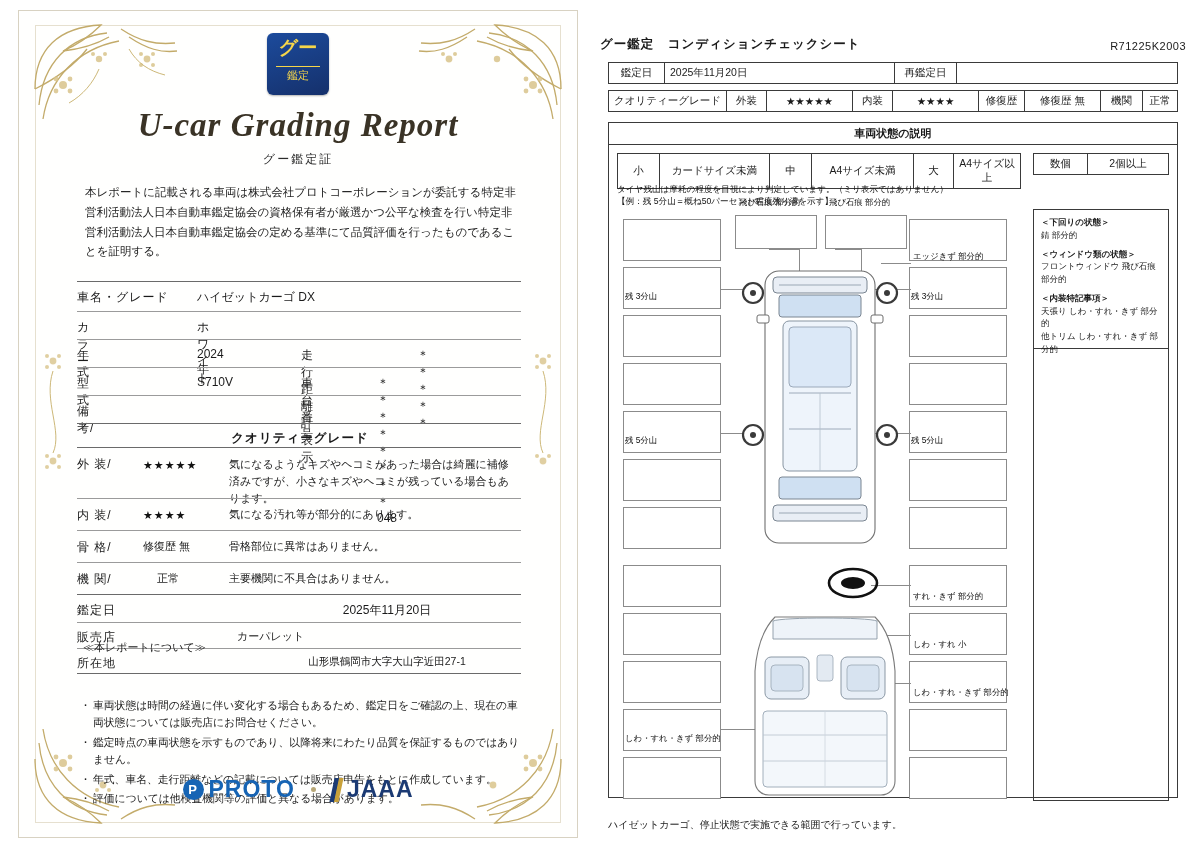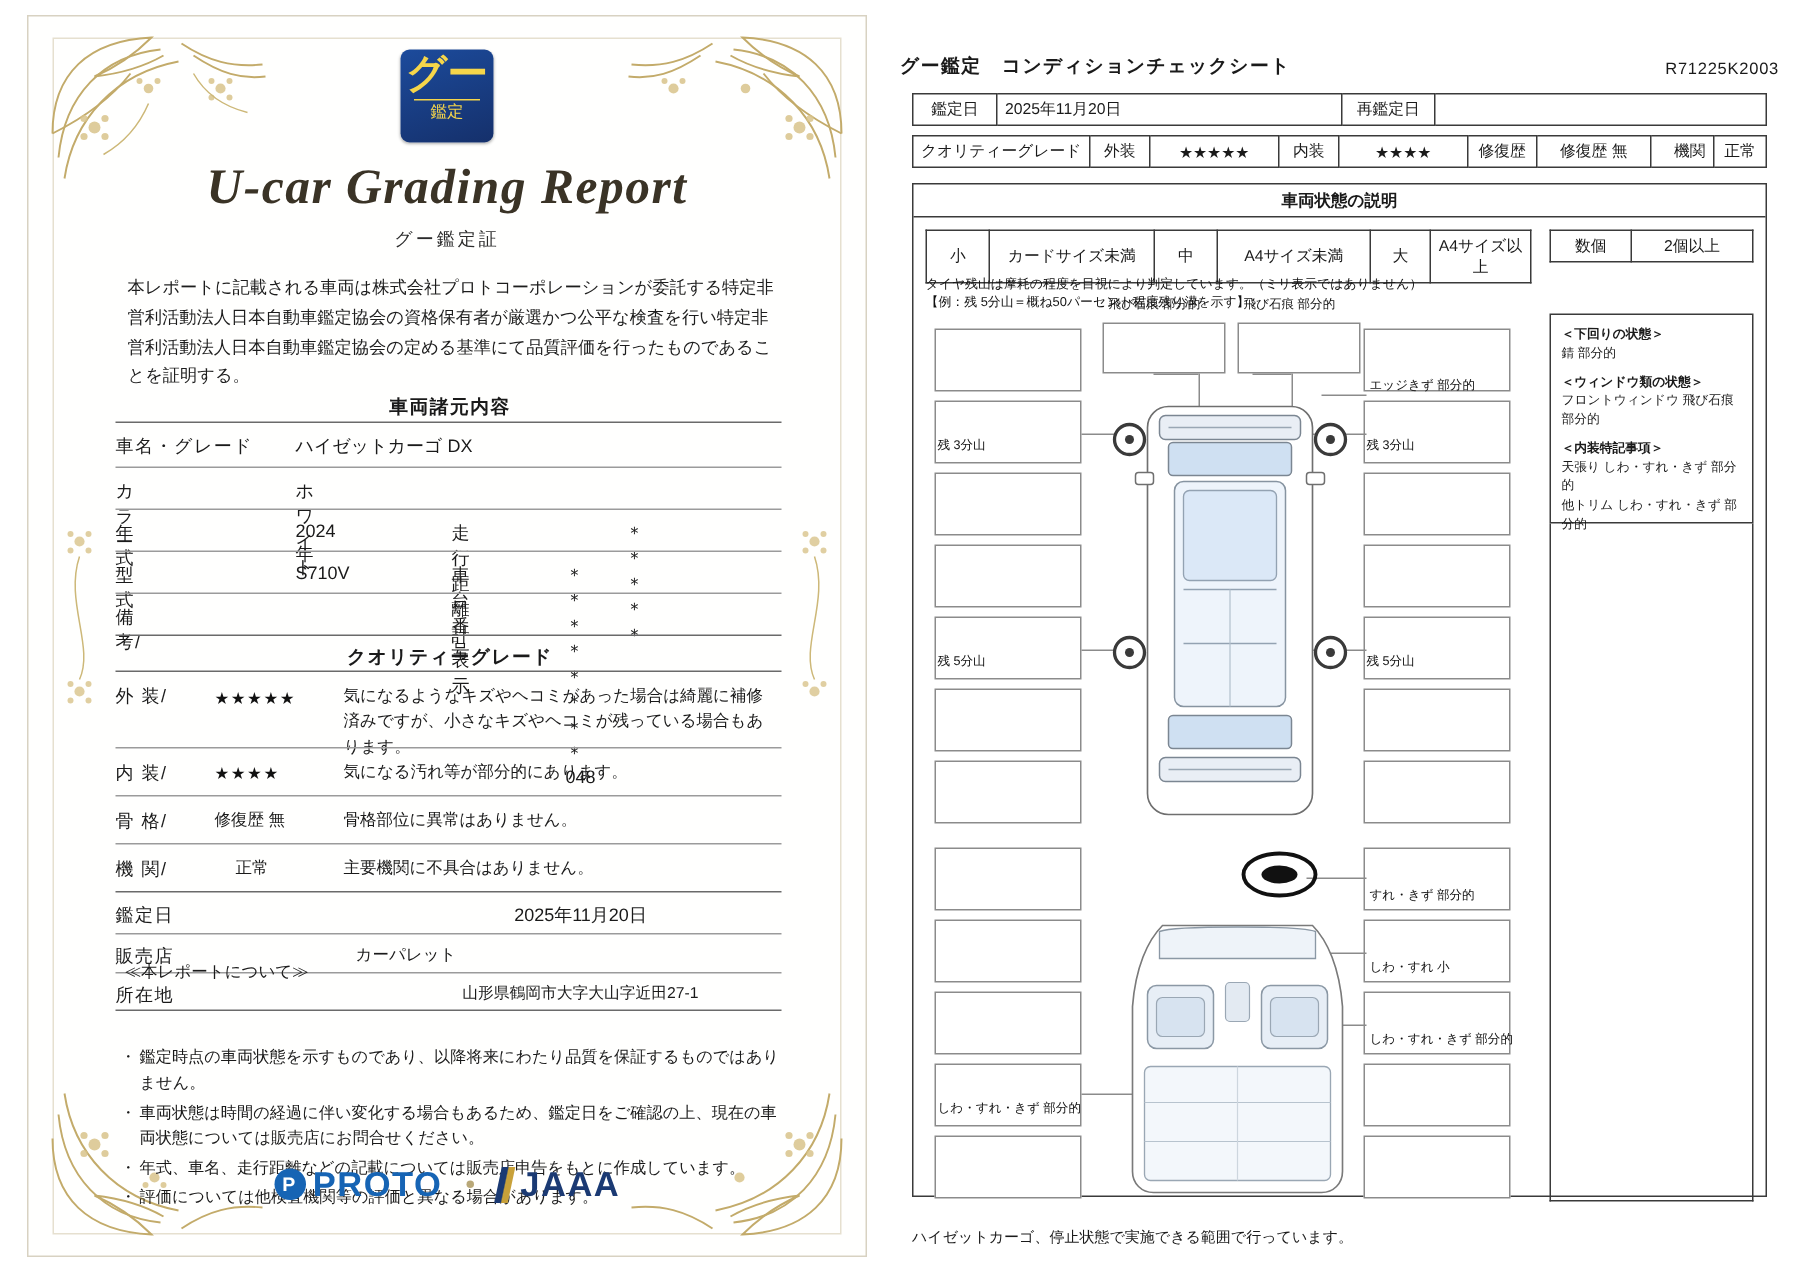--- a/index.html
+++ b/index.html
@@ -37,21 +37,21 @@
   .orn-side.r { right:14px; top:330px; transform:scaleX(-1); }
 
   
   .goo-logo {
     position:absolute; left:50%; transform:translateX(-50%); top:22px;
     width:62px; height:62px; border-radius:6px;
     background:linear-gradient(160deg,#1c4b9c 0%, #15306b 100%);
     color:#f6d64a; text-align:center;
     box-shadow:0 1px 2px rgba(0,0,0,.3);
   }
-  .goo-logo .g1 { font-size:27px; font-weight:bold; line-height:32px; letter-spacing:0; }
+  .goo-logo .g1 { font-size:19px; font-weight:bold; line-height:32px; letter-spacing:0;font-family:Liberation Mono, monospace; }
   .goo-logo .g2 { font-size:11px; line-height:12px; letter-spacing:0; }
   .goo-logo .gbar { width:44px; height:1px; background:#f6d64a; margin:1px auto 2px; }
 
   .cert-title {
     position:absolute; top:96px; left:0; right:0; text-align:center;
     font-family:"Liberation Serif", serif;
     font-style:italic; font-weight:bold;
     font-size:33px; color:#3a3326;
     letter-spacing:1px;
   }
@@ -253,21 +253,20 @@
     <div class="goo-logo">
       <div class="g1">グー</div>
       <div class="gbar"></div>
       <div class="g2">鑑定</div>
     </div>
 
     <div class="cert-title">U-car Grading Report</div>
     <div class="cert-subtitle">グー鑑定証</div>
     <div class="cert-para">本レポートに記載される車両は株式会社プロトコーポレーションが委託する特定非営利活動法人日本自動車鑑定協会の資格保有者が厳選かつ公平な検査を行い特定非営利活動法人日本自動車鑑定協会の定める基準にて品質評価を行ったものであることを証明する。</div>
 
-    <div class="sec-head" style="top:252px;">車両諸元内容</div>
     <div class="rule" style="left:58px; right:56px; top:270px;"></div>
 
     <div class="kv" style="left:58px; top:278px; right:56px; height:24px;">
       <span class="k">車名・グレード</span>
       <span class="v" style="left:120px;">ハイゼットカーゴ DX</span>
     </div>
     <div class="rule light" style="left:58px; right:56px; top:300px;"></div>
 
     <div class="kv" style="left:58px; top:308px;">
       <span class="k">カラー</span>
@@ -341,22 +340,22 @@
 
     <div class="kv" style="left:58px; top:644px; right:56px;">
       <span class="k">所在地</span>
       <span class="v" style="left:150px; width:320px; text-align:center; font-size:10.5px;">山形県鶴岡市大字大山字近田27-1</span>
     </div>
     <div class="rule" style="left:58px; right:56px; top:662px;"></div>
 
     <div class="note-head" style="top:629px; left:64px;">≪本レポートについて≫</div>
     <div class="notes" style="top:686px;">
       <ul>
+        <li>車両状態は時間の経過に伴い変化する場合もあるため、鑑定日をご確認の上、現在の車両状態については販売店にお問合せください。</li>
         <li>鑑定時点の車両状態を示すものであり、以降将来にわたり品質を保証するものではありません。</li>
-        <li>車両状態は時間の経過に伴い変化する場合もあるため、鑑定日をご確認の上、現在の車両状態については販売店にお問合せください。</li>
         <li>年式、車名、走行距離などの記載については販売店申告をもとに作成しています。</li>
         <li>評価については他検査機関等の評価と異なる場合があります。</li>
       </ul>
     </div>
 
     <div class="brands">
       <span class="brand-row">
         <span class="proto">
           <span class="proto-mark">P</span>
           <span>PROTO</span>
@@ -389,21 +388,21 @@
     <table class="grid" style="left:8px; top:80px; width:570px;">
       <tbody>
           <tr>
         <td class="lbl ctr" style="width:104px;">クオリティーグレード</td>
         <td class="lbl ctr" style="width:40px;">外装</td>
         <td class="lbl ctr" style="width:86px;">★★★★★</td>
         <td class="lbl ctr" style="width:40px;">内装</td>
         <td class="lbl ctr" style="width:86px;">★★★★</td>
         <td class="lbl ctr" style="width:46px;">修復歴</td>
         <td class="lbl ctr" style="width:76px;">修復歴 無</td>
-        <td class="lbl ctr" style="width:42px;text-align:right;">機関</td>
+        <td class="lbl ctr" style="width:42px;">機関</td>
         <td class="lbl ctr">正常</td>
       </tr>
     </tbody>
       </table>
 
     <div class="panel" style="left:8px; top:112px; width:570px; height:676px;">
       <div class="panel-head">車両状態の説明</div>
 
       <table class="grid" style="left:8px; top:30px; width:404px;">
         <tbody>

